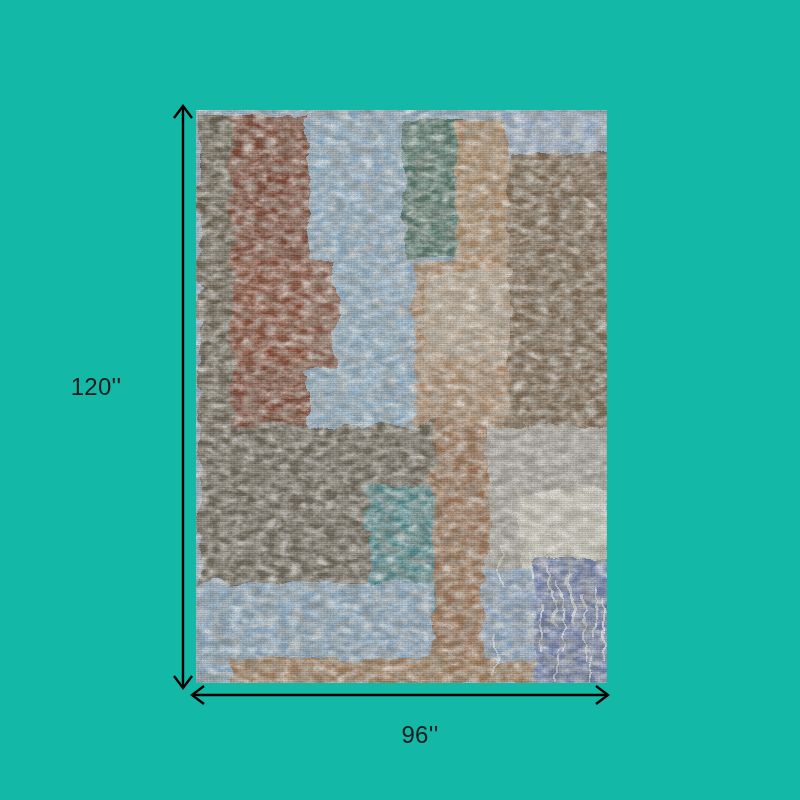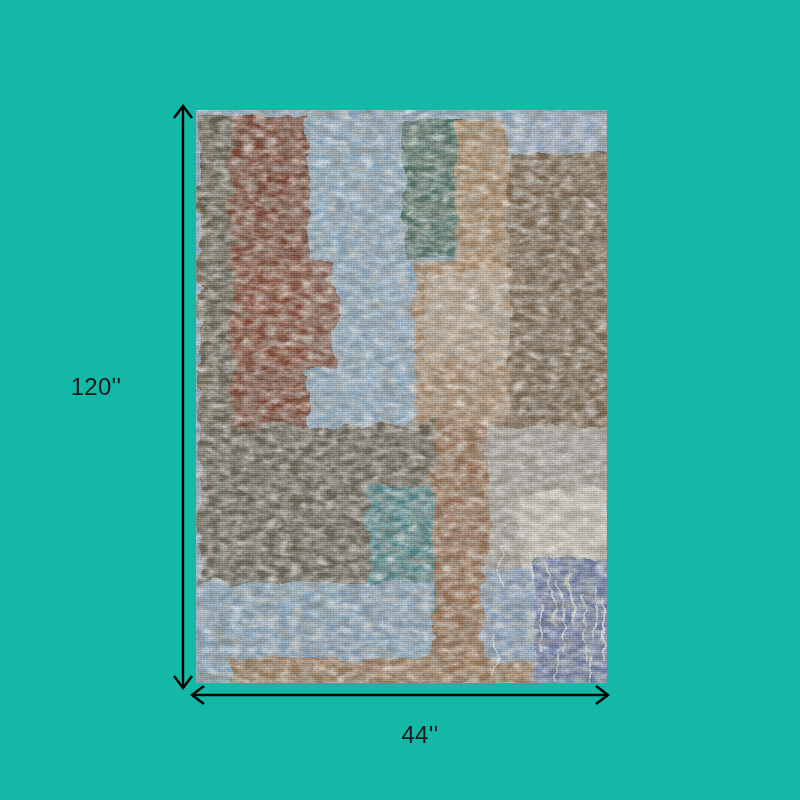--- a/index.html
+++ b/index.html
@@ -110,15 +110,15 @@
     <polyline points="6,576 15,588 24,576"></polyline>
   </svg>
 
   <svg class="dim-arrow h-arrow" viewBox="0 0 428 30" style="color: rgb(0, 0, 0);">
     <line x1="6" y1="15" x2="422" y2="15"></line>
     <polyline points="18,6 6,15 18,24"></polyline>
     <polyline points="410,6 422,15 410,24"></polyline>
   </svg>
 
   <div class="dim-label height-label" style="color: rgb(28, 28, 28);">120''</div>
-  <div class="dim-label width-label" style="color: rgb(28, 28, 28);">44''</div>
+  <div class="dim-label width-label" style="color: rgb(28, 28, 28);">96''</div>
 
 </div>
 
 </body></html>

